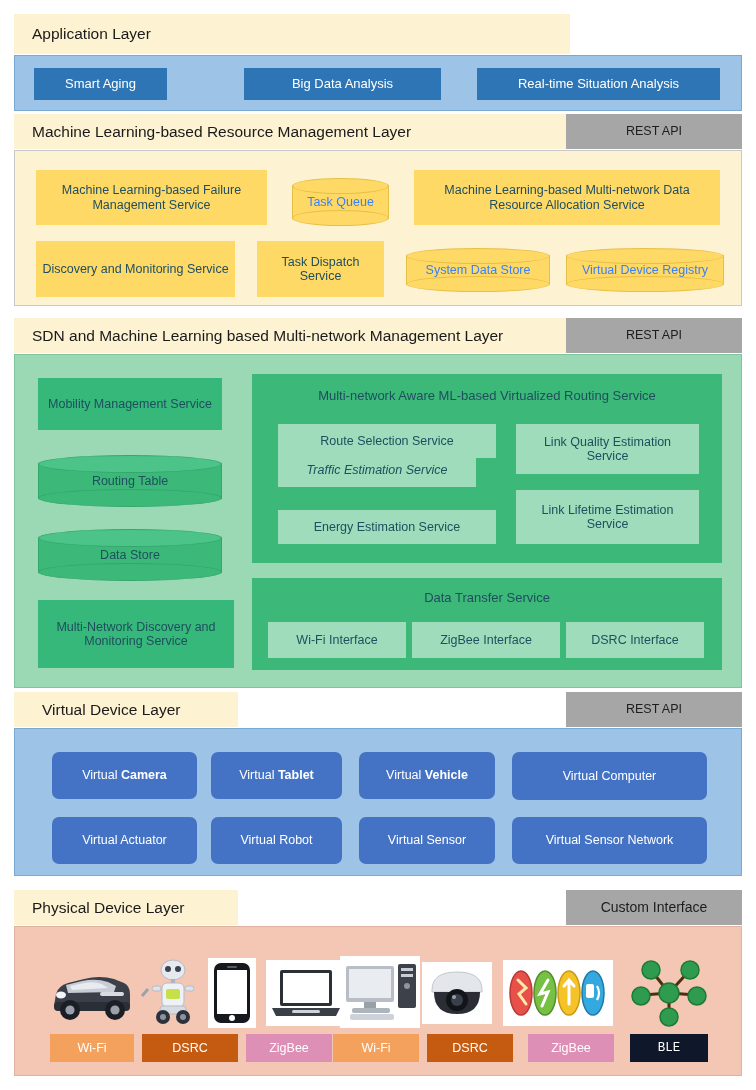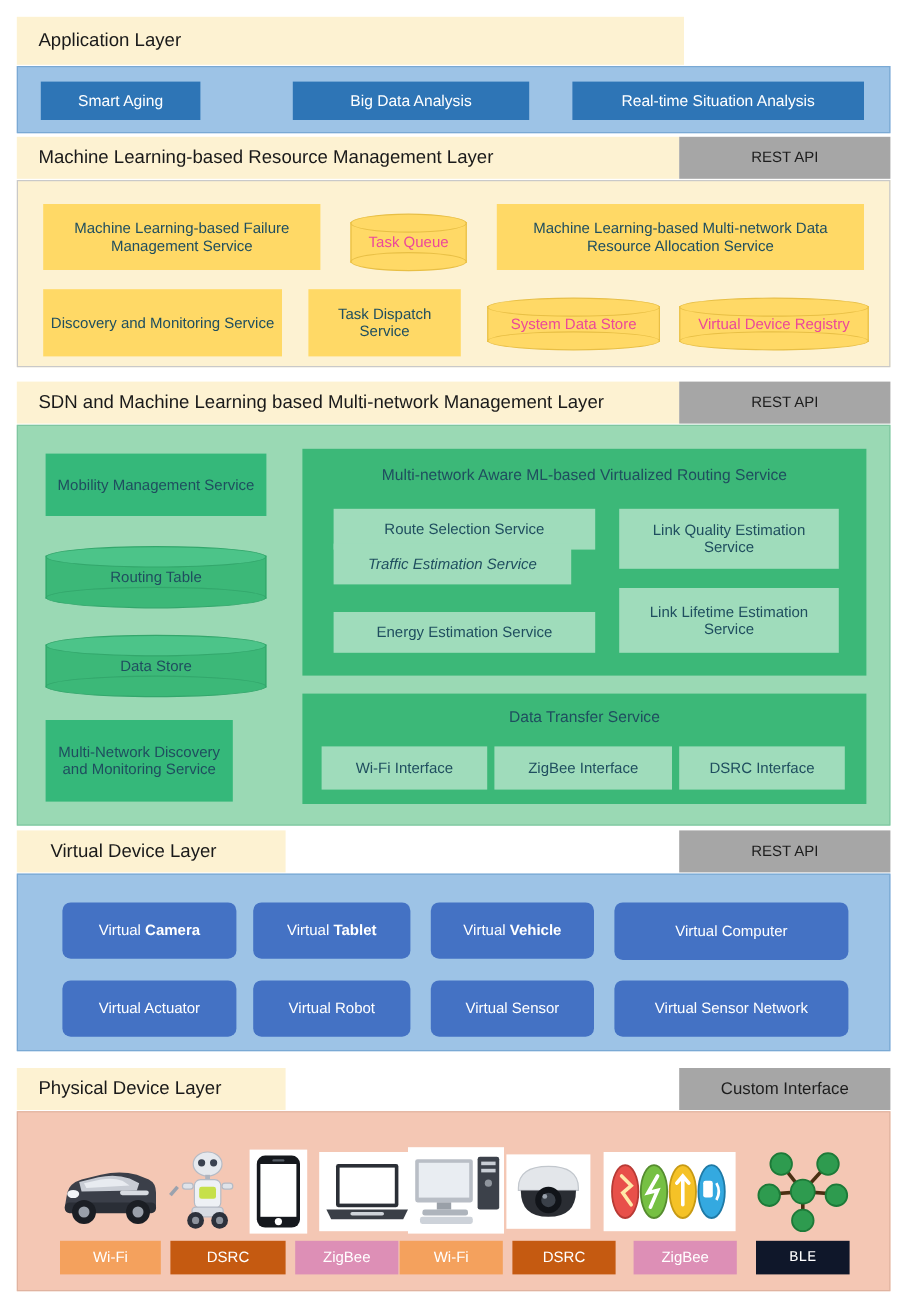--- a/index.html
+++ b/index.html
@@ -17,21 +17,21 @@
   .hdr-white{background:#ffffff;}
   .hdr-gray{background:#a6a6a6;color:#1d1d1d;font-size:12.5px;}
 
   
   .app-band{background:#9dc3e6;border:1px solid #7aa9d4;}
   .app-box{background:#2e75b6;color:#fff;font-size:13px;}
 
   
   .ml-band{background:#fdf2d2;border:1px solid #c9c9c9;}
   .ml-box{background:#ffd966;color:#1f4e5f;font-size:12.5px;}
-  .cyl{position:absolute;color:#ec4899;font-size:12.5px;}
+  .cyl{position:absolute;color:#3b82f6;font-size:12.5px;}
   .cyl .body{position:absolute;left:0;right:0;top:7px;bottom:7px;background:#ffd966;}
   .cyl .top{position:absolute;left:0;right:0;top:0;height:14px;border-radius:50%;background:#ffd966;border:1px solid #e8bf45;}
   .cyl .bot{position:absolute;left:0;right:0;bottom:0;height:14px;border-radius:50%;background:#ffd966;border:1px solid #e8bf45;}
   .cyl .lbl{position:absolute;left:0;right:0;top:0;bottom:0;display:flex;align-items:center;justify-content:center;text-align:center;z-index:3;}
   .cyl .side-l{position:absolute;left:0;top:7px;bottom:7px;width:1px;background:#e8bf45;}
   .cyl .side-r{position:absolute;right:0;top:7px;bottom:7px;width:1px;background:#e8bf45;}
 
   
   .sdn-band{background:#9ad9b4;border:1px solid #7fc6a0;}
   .grp-green{background:#3cb878;}
@@ -152,21 +152,21 @@
 
 <div class="cylg" style="left:38px;top:529px;width:184px;height:52px;">
   <div class="body"></div>
   <div class="side-l"></div>
   <div class="side-r"></div>
   <div class="bot"></div>
   <div class="top"></div>
   <div class="lbl">Data Store</div>
 </div>
 
-<div class="abs box-dark-green ctr" style="left:38px;top:600px;width:156px;height:68px;padding:0 8px;">
+<div class="abs box-dark-green ctr" style="left:38px;top:600px;width:196px;height:68px;padding:0 8px;">
   <span>Multi-Network Discovery and Monitoring Service</span>
 </div>
 
 <div class="abs grp-green" style="left:252px;top:374px;width:470px;height:189px;"></div>
 <div class="abs grp-title ctr" style="left:252px;top:384px;width:470px;height:24px;">
   <span>Multi-network Aware ML-based Virtualized Routing Service</span>
 </div>
 
 <div class="abs box-light-green ctr" style="left:278px;top:424px;width:218px;height:34px;padding:0 6px;">
   <span>Route Selection Service</span>

